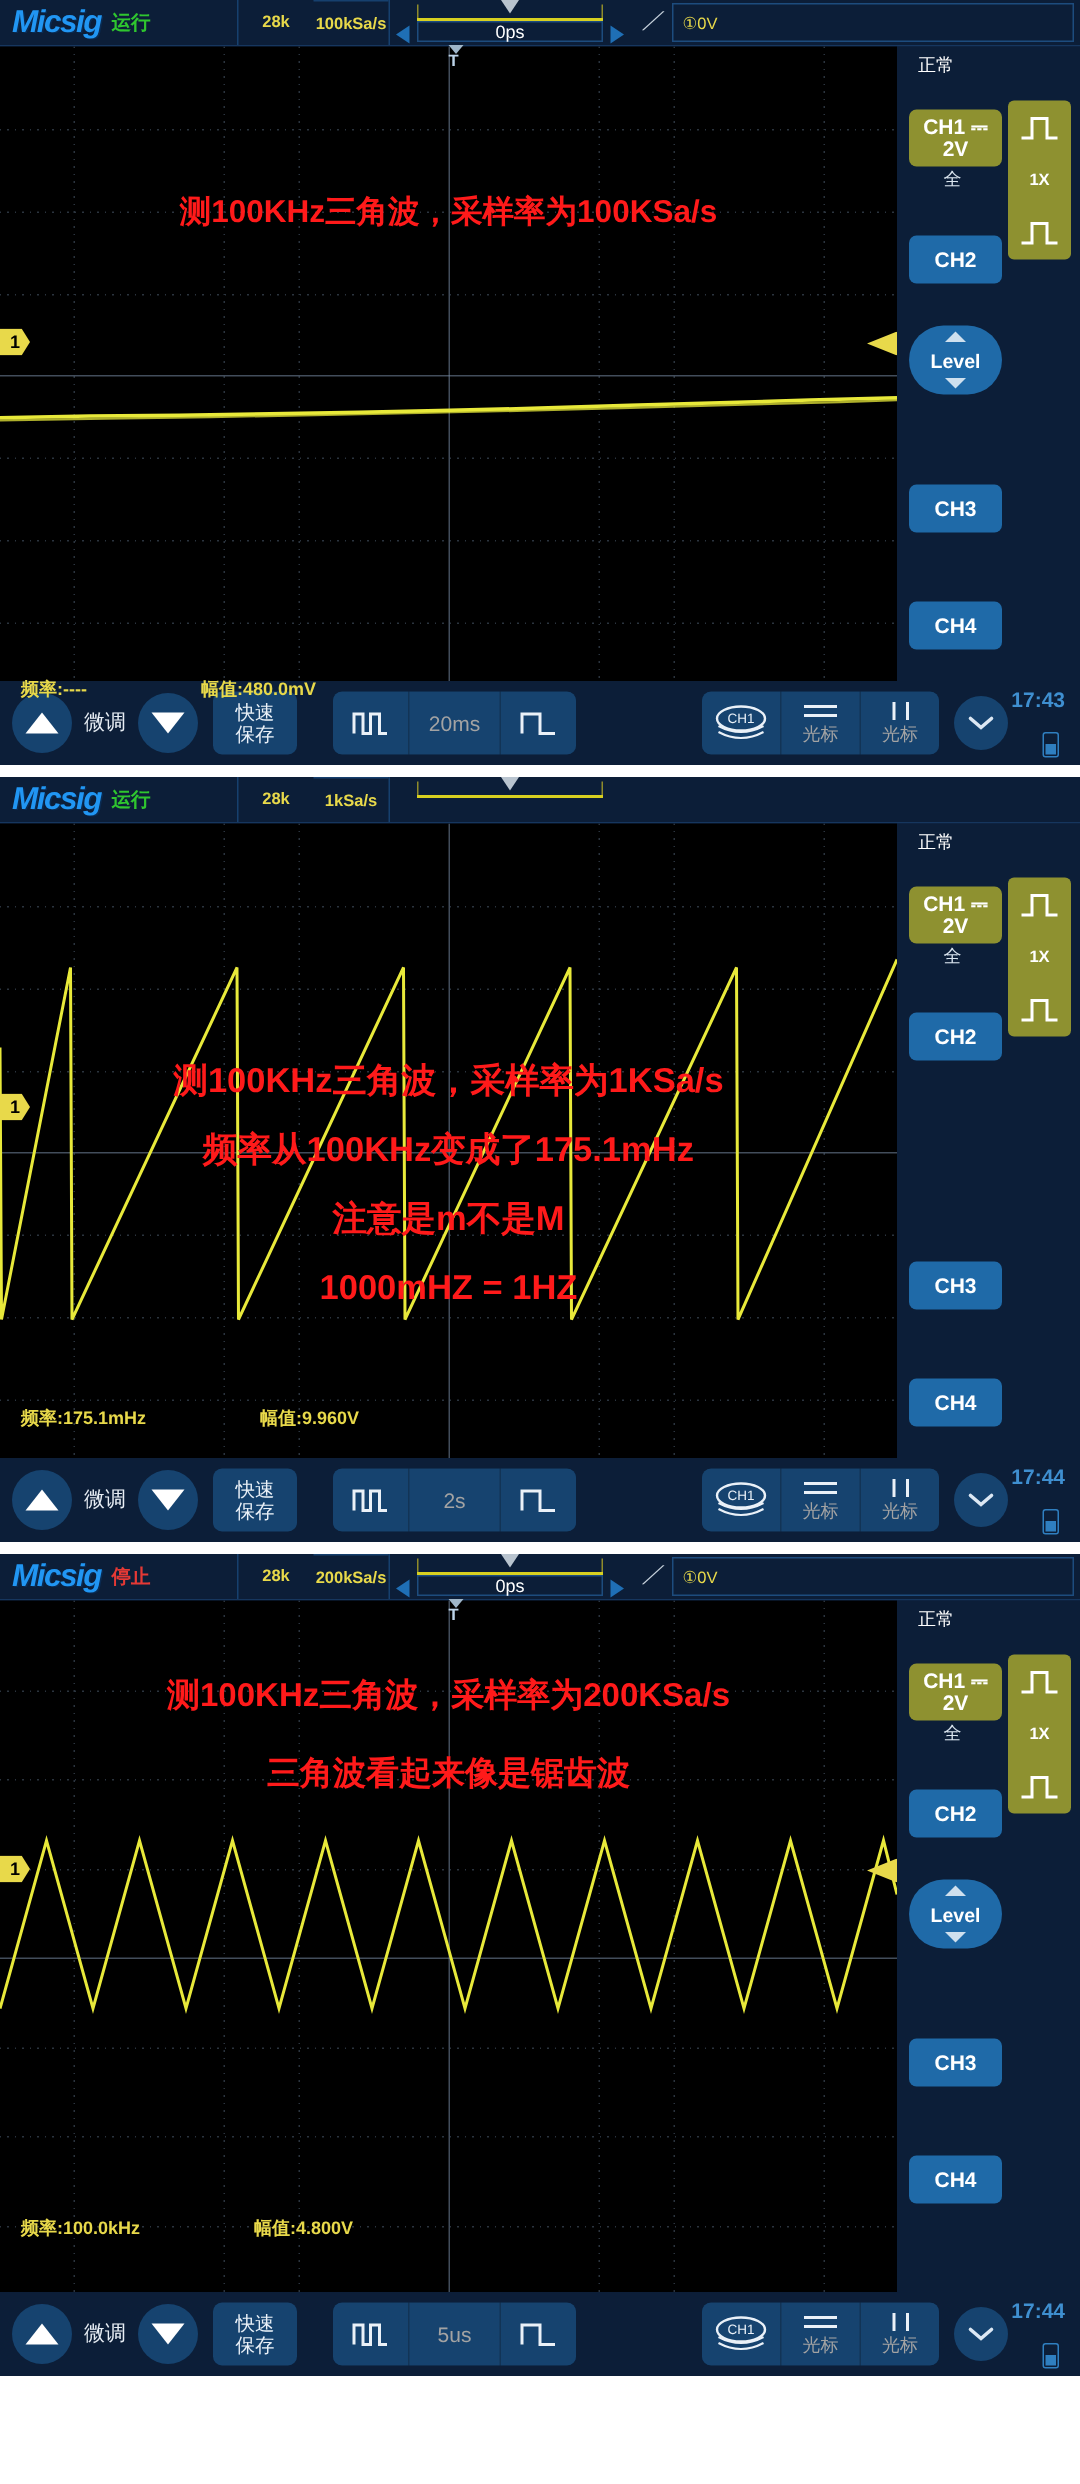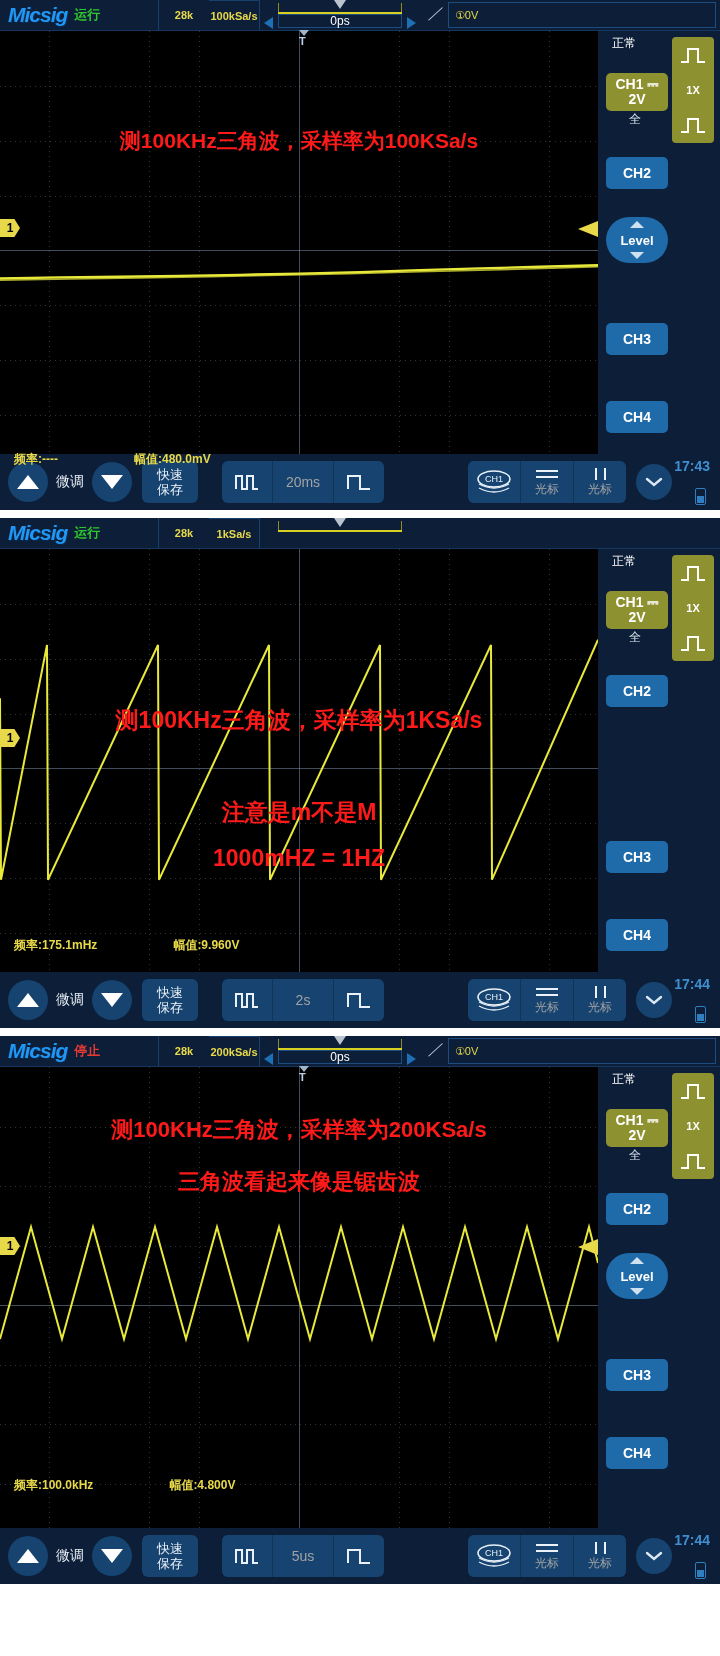--- a/index.html
+++ b/index.html
@@ -76,21 +76,21 @@
 
   
   .rail{position:relative;width:122px;background:#0c1e38;}
   .normal-lbl{position:absolute;top:4px;left:14px;color:#ffffff;font-size:12px;}
   .chbtn{position:absolute;left:8px;width:62px;border-radius:5px;display:flex;flex-direction:column;
       align-items:center;justify-content:center;font-size:14px;font-weight:bold;color:#ffffff;}
   .chbtn.blue{background:#1f6aa8;height:32px;}
   .chbtn.olive{background:#8e9130;height:38px;line-height:15px;}
   .ch-full{position:absolute;left:31px;color:#d9e4ee;font-size:12px;}
   .probebox{position:absolute;right:6px;width:42px;background:#8e9130;border-radius:4px;
-      display:flex;flex-direction:column;align-items:center;}
+      display:flex;flex-direction:column;align-items:center;margin-top:30px;}
   .probebox .seg{flex:1;display:flex;align-items:center;justify-content:center;width:100%;}
   .probebox .x1{color:#ffffff;font-size:11px;font-weight:bold;}
   .levelbtn{position:absolute;left:8px;width:62px;height:46px;border-radius:23px;background:#1f6aa8;
       display:flex;align-items:center;justify-content:center;color:#fff;font-size:13px;font-weight:bold;}
   .lvl-ar{position:absolute;left:50%;transform:translateX(-50%);width:0;height:0;
       border-left:7px solid transparent;border-right:7px solid transparent;}
   .lvl-up{top:4px;border-bottom:7px solid #cfe0ee;}
   .lvl-dn{bottom:4px;border-top:7px solid #cfe0ee;}
 
   
@@ -311,20 +311,21 @@
       <div class="grow" style="top:329px"></div>
       <div class="grow" style="top:384px"></div>
 
       <div class="ch1mark" style="top:180px">1</div>
 
       <svg class="wave" viewBox="0 0 598 450" preserveAspectRatio="none">
         <path d="M0,140 L1,310 L47,90 L48,310 L158,90 L159,310 L269,90 L270,310 L380,90 L381,310 L491,90 L492,310 L598,85" fill="none" stroke="#e8e93a" stroke-width="2"></path>
       </svg>
 
       <div class="overlay-text" style="top:156px;font-size:23px">测100KHz三角波，采样率为1KSa/s</div>
+      <div class="overlay-text" style="top:202px;font-size:23px">频率从100KHz变成了175.1mHz</div>
       <div class="overlay-text" style="top:248px;font-size:23px">注意是m不是M</div>
       <div class="overlay-text" style="top:296px;font-size:23px">1000mHZ = 1HZ</div>
 
       <div class="meas" style="top:388px">
         <span>频率:175.1mHz</span>
         <span>幅值:9.960V</span>
       </div>
     </div>
 
     <div class="rail">

